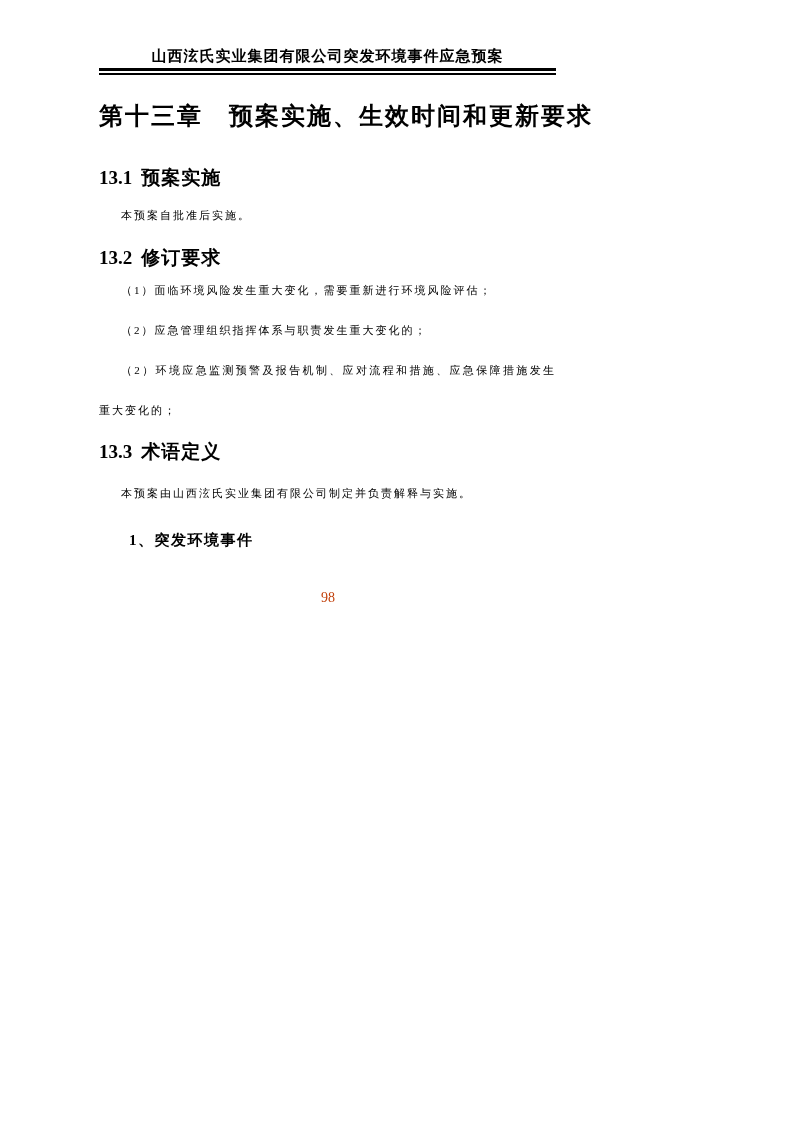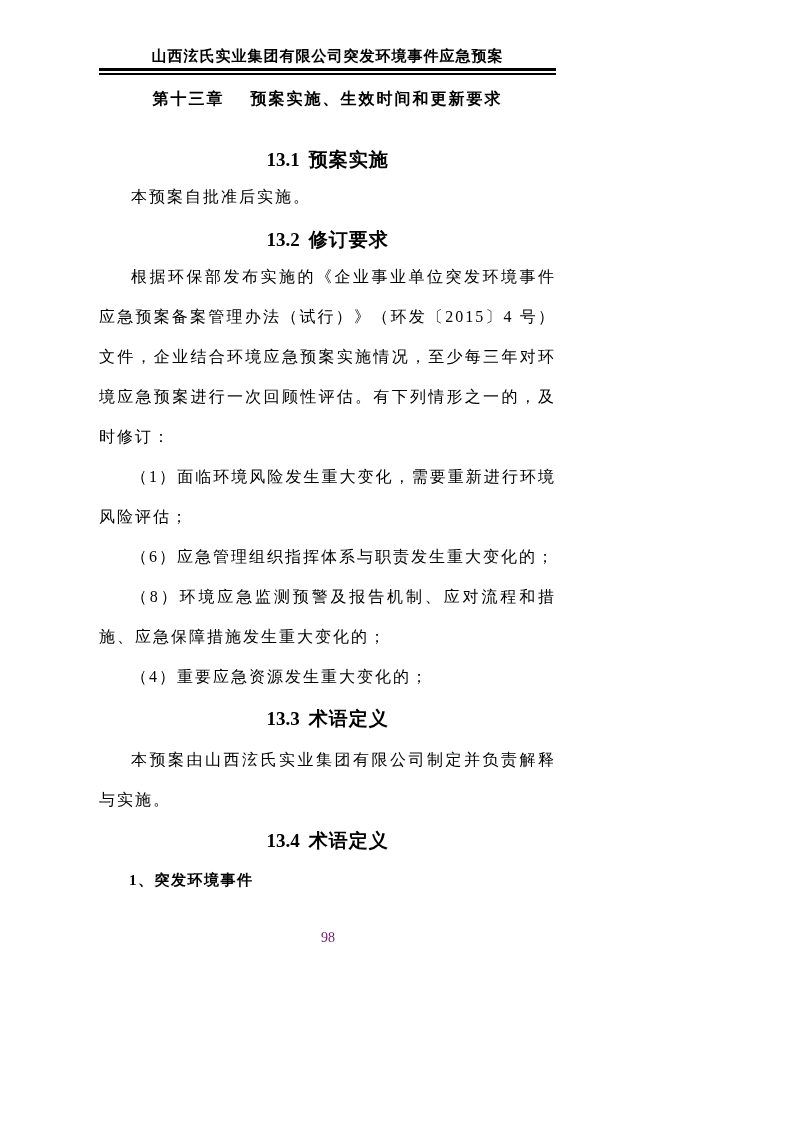--- a/index.html
+++ b/index.html
@@ -30,53 +30,52 @@
   }
   .header-rule {
     margin: 3px 100px 0 99px;
     height: 0;
     border-top: 3px solid #000;
     padding-top: 2px;
     border-bottom: 2px solid #000;
   }
   
   .chapter-title {
-    margin: 10px 100px 0 99px;
+    margin: 28px 100px 0 99px;
     text-align: center;
-    font-size: 16px;
+    font-size: 24px;
     line-height: 27px;
     font-weight: bold;
     letter-spacing: 2px;
     white-space: nowrap;
   }
   .chapter-title .num { margin-right: 26px; }
   
   .content {
     margin: 0 100px 0 99px; 
   }
   h2.sec-heading {
     margin: 0;
     font-size: 19px;
     line-height: 24px;
     font-weight: bold;
     letter-spacing: 1px;
-    text-align: center;
   }
   h2.sec-heading .sec-num {
     font-family: "Liberation Serif", serif;
     letter-spacing: 0;
     margin-right: 9px;
   }
   h2#sec1-heading { margin-top: 36px; }
   h2#sec2-heading { margin-top: 11px; }
   h2#sec3-heading { margin-top: 10px; }
   h2#sec4-heading { margin-top: 9px; }
   p.body-para {
     margin: 0;
-    font-size: 16px;
+    font-size: 11px;
     line-height: 40px;
     letter-spacing: 2px;
     text-align: justify;
     text-indent: 2em;
   }
   p#sec1-body { margin-top: 5px; }
   p#sec2-intro { margin-top: 5px; }
   p#sec3-body { margin-top: 9px; font-family: Liberation Serif, serif; }
   p.term-item {
     margin: 7px 0 0 0;
@@ -85,21 +84,21 @@
     letter-spacing: 1.5px;
     font-weight: bold;
     text-indent: 2em;
   }
   
   .page-footer {
     margin-top: 30px;
     text-align: center;
     font-size: 14px;
     line-height: 16px;
-    color: #701a75;
+    color: #c2410c;
   }
 </style>
 </head>
 <body>
 
 <div class="page">
 
   <div class="doc-header">
     <div class="doc-header-text">山西泫氏实业集团有限公司突发环境事件应急预案</div>
   </div>
@@ -112,34 +111,29 @@
   <div class="content">
 
     <h2 class="sec-heading" id="sec1-heading">
       <span class="sec-num">13.1</span><span class="sec-title">预案实施</span>
     </h2>
     <p class="body-para" id="sec1-body">本预案自批准后实施。</p>
 
     <h2 class="sec-heading" id="sec2-heading">
       <span class="sec-num">13.2</span><span class="sec-title">修订要求</span>
     </h2>
-    <p class="body-para" id="sec2-intro">根据环保部发布实施的《企业事业单位突发环境事件应急预案备案管理办法（试行）》（环发〔2015〕4 号）文件，企业结合环境应急预案实施情况，至少每三年对环境应急预案进行一次回顾性评估。有下列情形之一的，及时修订：</p>
     <p class="body-para">（1）面临环境风险发生重大变化，需要重新进行环境风险评估；</p>
-    <p class="body-para">（6）应急管理组织指挥体系与职责发生重大变化的；</p>
-    <p class="body-para">（8）环境应急监测预警及报告机制、应对流程和措施、应急保障措施发生重大变化的；</p>
-    <p class="body-para">（4）重要应急资源发生重大变化的；</p>
+    <p class="body-para">（2）应急管理组织指挥体系与职责发生重大变化的；</p>
+    <p class="body-para">（2）环境应急监测预警及报告机制、应对流程和措施、应急保障措施发生重大变化的；</p>
 
     <h2 class="sec-heading" id="sec3-heading">
       <span class="sec-num">13.3</span><span class="sec-title">术语定义</span>
     </h2>
     <p class="body-para" id="sec3-body">本预案由山西泫氏实业集团有限公司制定并负责解释与实施。</p>
 
-    <h2 class="sec-heading" id="sec4-heading">
-      <span class="sec-num">13.4</span><span class="sec-title">术语定义</span>
-    </h2>
     <p class="term-item">1、突发环境事件</p>
 
   </div>
 
   <div class="page-footer">
     <span>98</span>
   </div>
 
 </div>
 

